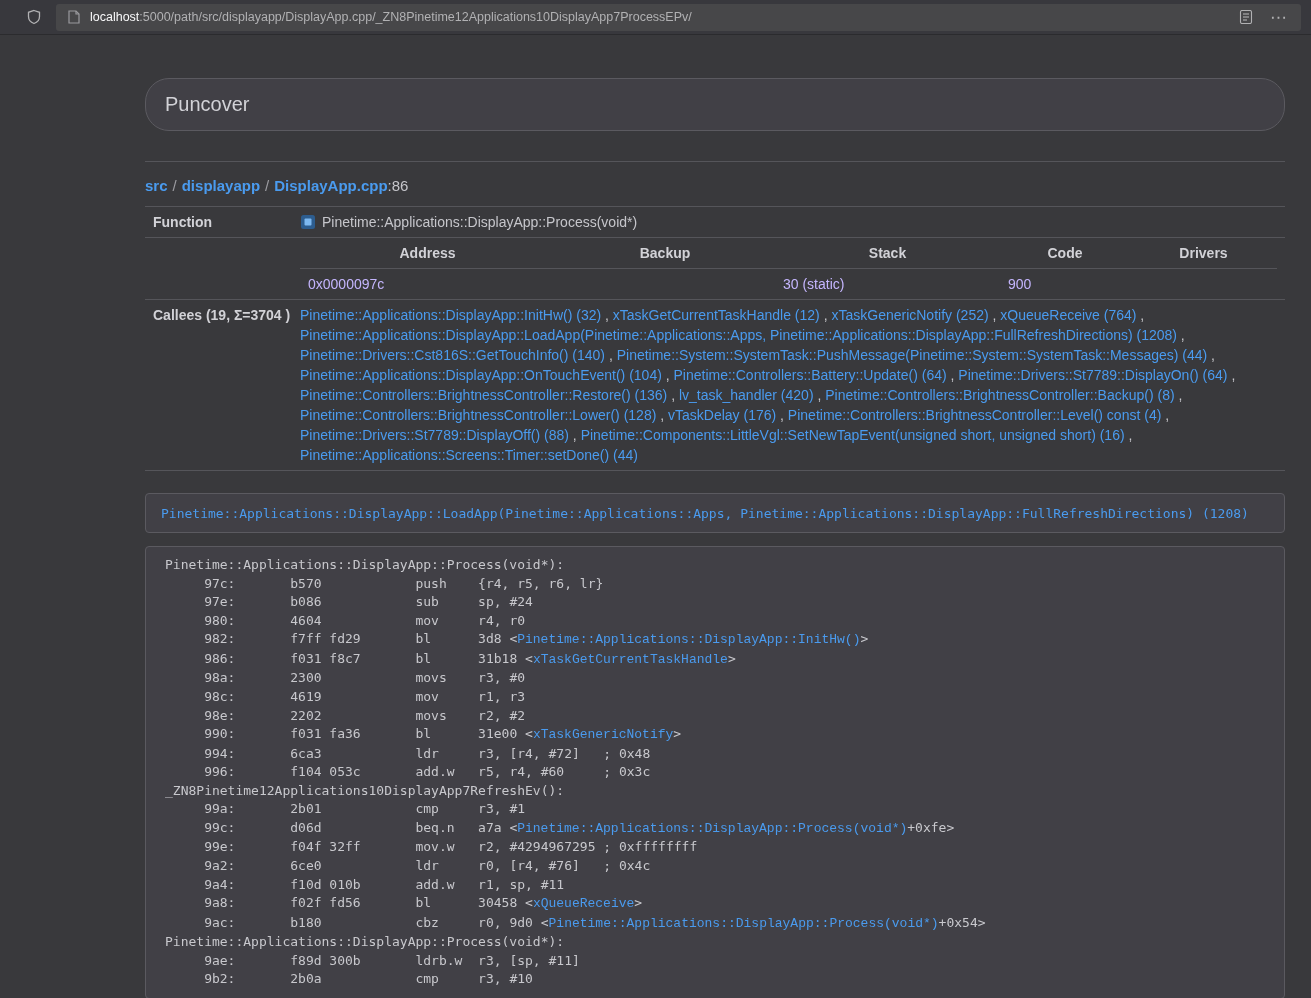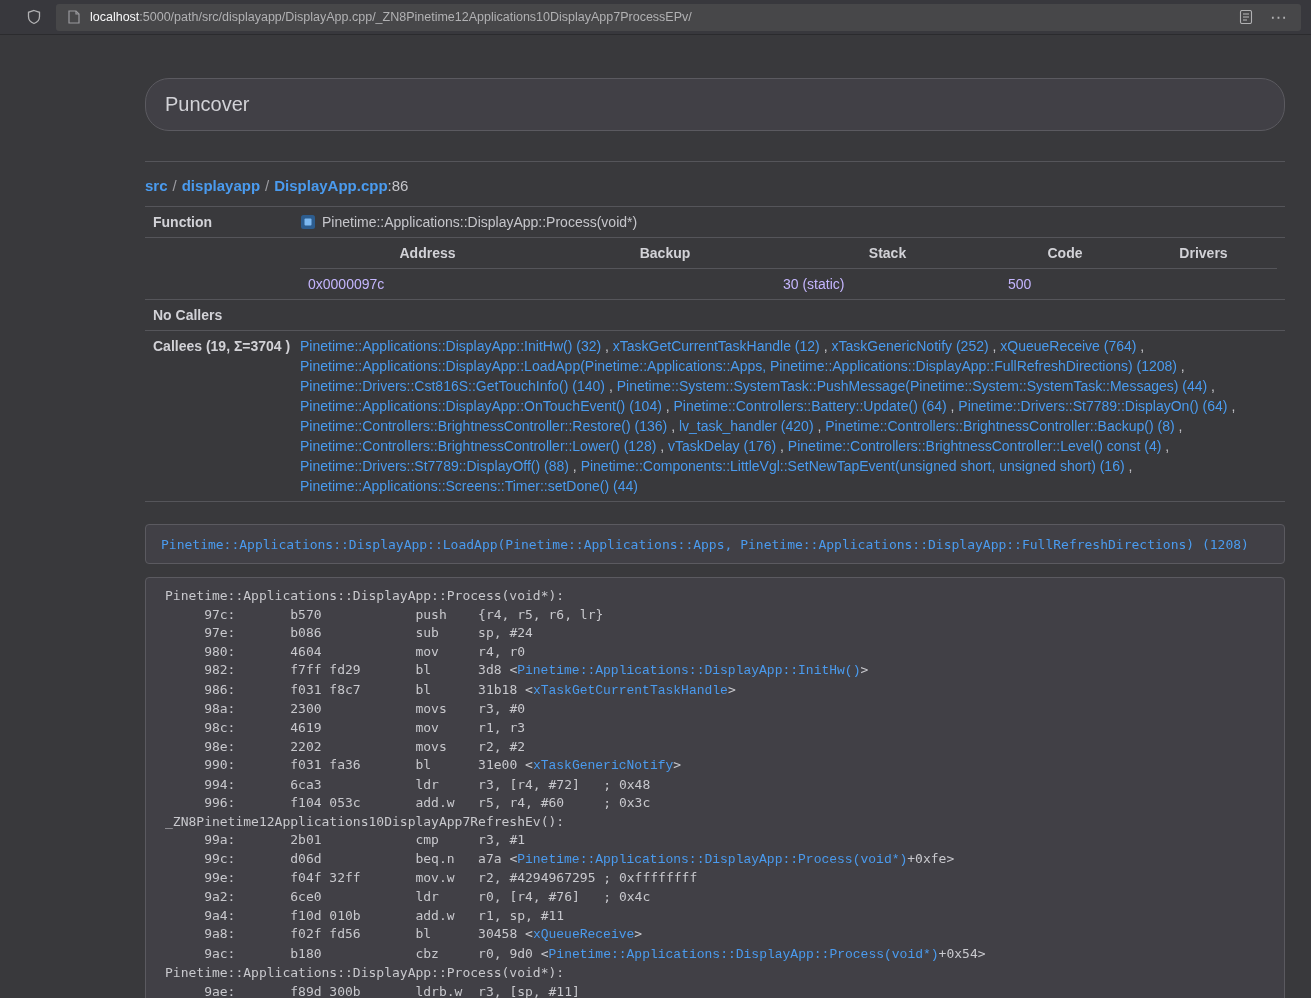--- a/index.html
+++ b/index.html
@@ -175,30 +175,26 @@
                   <th>Stack</th>
                   <th>Code</th>
                   <th>Drivers</th>
                 </tr>
               </thead>
               <tbody>
                 <tr>
                   <td>0x0000097c</td>
                   <td></td>
                   <td>30 (static)</td>
-                  <td>500</td>
+                  <td>900</td>
                   <td></td>
                 </tr>
               </tbody>
             </table>
           </td>
-        </tr>
-        <tr>
-          <th class="row-label">No Callers</th>
-          <td class="row-value"></td>
         </tr>
         <tr>
           <th class="row-label">Callees (19, Σ=3704 )</th>
           <td class="row-value callees-cell"><a href="#" class="lnk">Pinetime::Applications::DisplayApp::InitHw() (32)</a><span class="comma"> , </span><a href="#" class="lnk">xTaskGetCurrentTaskHandle (12)</a><span class="comma"> , </span><a href="#" class="lnk">xTaskGenericNotify (252)</a><span class="comma"> , </span><a href="#" class="lnk">xQueueReceive (764)</a><span class="comma"> , </span><a href="#" class="lnk">Pinetime::Applications::DisplayApp::LoadApp(Pinetime::Applications::Apps, Pinetime::Applications::DisplayApp::FullRefreshDirections) (1208)</a><span class="comma"> , </span><a href="#" class="lnk">Pinetime::Drivers::Cst816S::GetTouchInfo() (140)</a><span class="comma"> , </span><a href="#" class="lnk">Pinetime::System::SystemTask::PushMessage(Pinetime::System::SystemTask::Messages) (44)</a><span class="comma"> , </span><a href="#" class="lnk">Pinetime::Applications::DisplayApp::OnTouchEvent() (104)</a><span class="comma"> , </span><a href="#" class="lnk">Pinetime::Controllers::Battery::Update() (64)</a><span class="comma"> , </span><a href="#" class="lnk">Pinetime::Drivers::St7789::DisplayOn() (64)</a><span class="comma"> , </span><a href="#" class="lnk">Pinetime::Controllers::BrightnessController::Restore() (136)</a><span class="comma"> , </span><a href="#" class="lnk">lv_task_handler (420)</a><span class="comma"> , </span><a href="#" class="lnk">Pinetime::Controllers::BrightnessController::Backup() (8)</a><span class="comma"> , </span><a href="#" class="lnk">Pinetime::Controllers::BrightnessController::Lower() (128)</a><span class="comma"> , </span><a href="#" class="lnk">vTaskDelay (176)</a><span class="comma"> , </span><a href="#" class="lnk">Pinetime::Controllers::BrightnessController::Level() const (4)</a><span class="comma"> , </span><a href="#" class="lnk">Pinetime::Drivers::St7789::DisplayOff() (88)</a><span class="comma"> , </span><a href="#" class="lnk">Pinetime::Components::LittleVgl::SetNewTapEvent(unsigned short, unsigned short) (16)</a><span class="comma"> , </span><a href="#" class="lnk">Pinetime::Applications::Screens::Timer::setDone() (44)</a></td>
         </tr>
       </tbody>
     </table>
 
     <div class="panel symbol-panel">
       <a href="#" class="lnk">Pinetime::Applications::DisplayApp::LoadApp(Pinetime::Applications::Apps, Pinetime::Applications::DisplayApp::FullRefreshDirections) (1208)</a>

